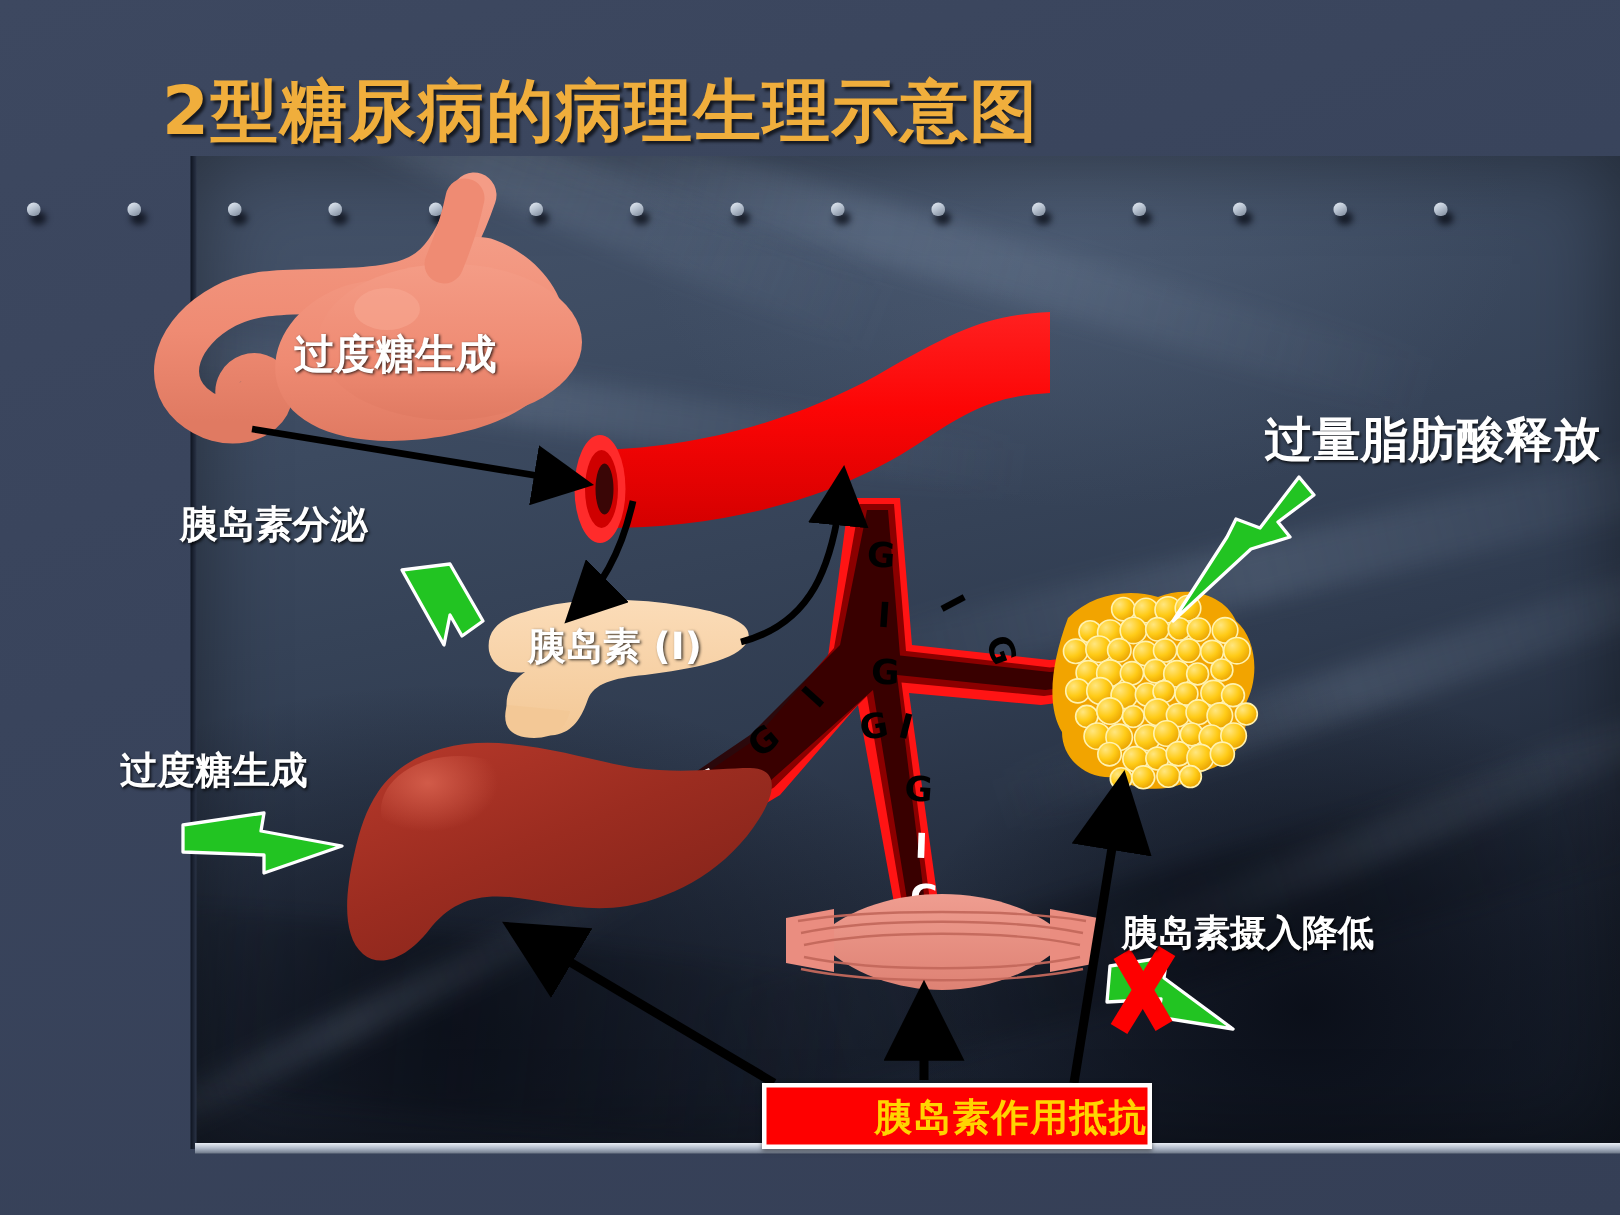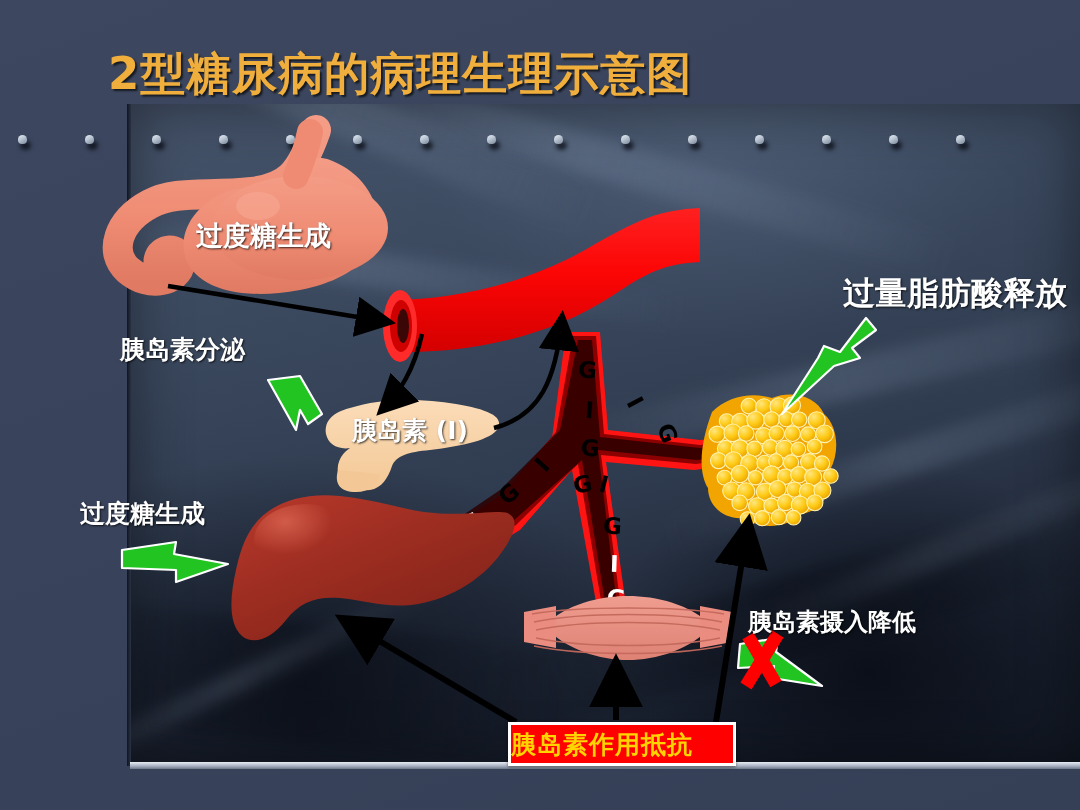--- a/index.html
+++ b/index.html
@@ -60,22 +60,23 @@
   #lbl-glucose{left:432px;top:288px;font-size:27px;}
   #lbl-insulin{left:352px;top:414px;font-size:25px;}
   #lbl-secretion{left:80px;top:333px;font-size:25px;margin-left:40px;}
   #lbl-hepatic{left:80px;top:485px;font-size:25px;margin-top:12px;}
   #lbl-ffa{left:843px;top:272px;font-size:32px;}
   #lbl-uptake{left:748px;top:606px;font-size:24px;}
 
   #resistance{
     position:absolute;left:508px;top:722px;width:222px;height:38px;
     background:#fe0000;border:3px solid #ffffff;
-    display:flex;align-items:center;justify-content:flex-start;
+    display:flex;align-items:center;justify-content:flex-end;
     box-shadow:0 1px 3px rgba(0,0,0,.5);
+    padding-left:32px;
   }
   #resistance span{color:#ffd400;font-size:25px;font-weight:bold;letter-spacing:1px;
     font-family:"DejaVu Sans","Liberation Sans",sans-serif;}
 </style>
 </head>
 <body>
 
 <div id="slide">
 
   <div id="panel">

